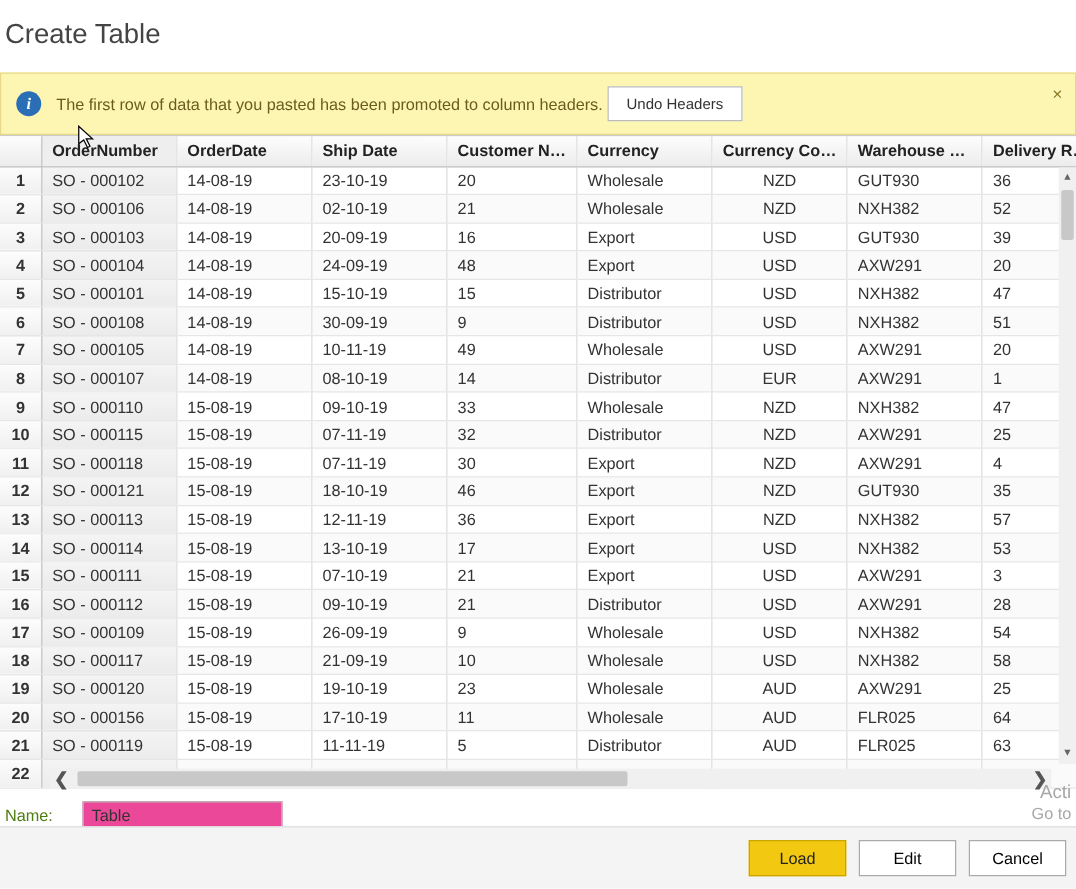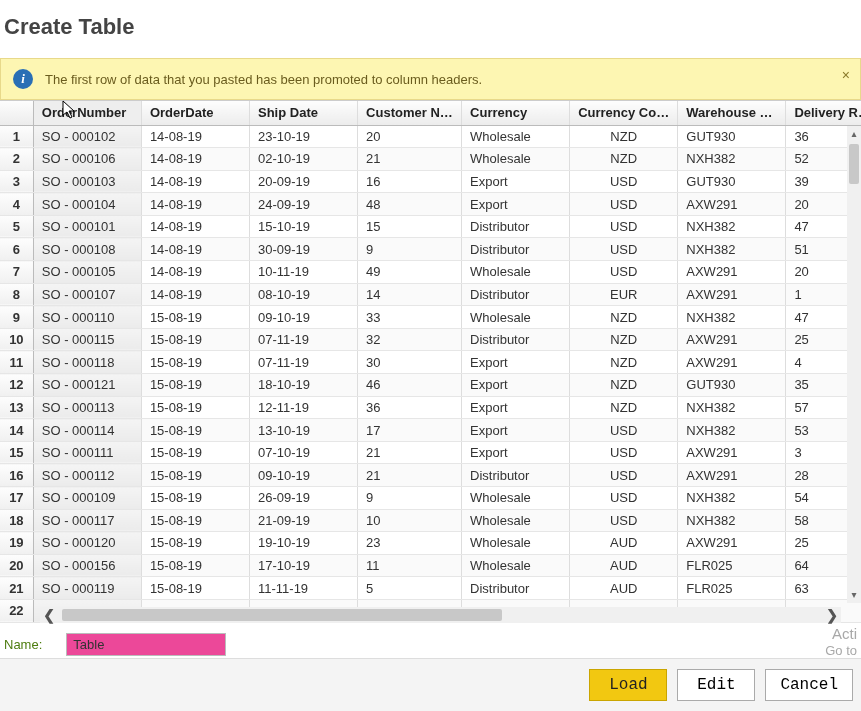--- a/index.html
+++ b/index.html
@@ -8,21 +8,21 @@
     font-size: 13px;
     color: #333;
     background: #fff;
     width: 861px;
     height: 711px;
     overflow: hidden;
     position: relative;
   }
   .title {
     font-size: 22px;
-    font-weight: 700;
+    font-weight: 400;
     color: #444;
     padding: 14px 4px 18px 4px;
   }
   .banner {
     background: #fdf6b2;
     border: 1px solid #e8d98a;
     display: flex;
     align-items: center;
     padding: 10px 12px;
     position: relative;
@@ -196,25 +196,24 @@
     padding: 10px 8px 10px 0;
     display:flex;
     justify-content:flex-end;
     gap:10px;
     background:#f4f4f4;
     border-top:1px solid #ddd;
   }
   .footer button {
     min-width:78px;
     padding:6px 14px;
-    font-size:16px;
+    font-size:13px;
     border:1px solid #aaa;
     background:#fff;
     cursor:pointer;
-    font-family:Liberation Mono, monospace;
   }
   .footer .primary {
     background:#f2c811;
     border-color:#caa500;
     color:#222;
   }
   .cursor {
     position:absolute;
     top:100px;
     left:62px;
@@ -224,20 +223,21 @@
   }
 </style>
 </head>
 <body>
 
 <div class="title">Create Table</div>
 
 <div class="banner">
   <span class="info-icon">i</span>
   <span class="banner-text">The first row of data that you pasted has been promoted to column headers.</span>
+  <button class="undo-btn">Undo Headers</button>
   <span class="banner-close">×</span>
 </div>
 
 <div class="grid-wrap">
   <table>
     <colgroup>
       <col class="rownum">
         <col class="col-ordernum">
         <col class="col-orderdate">
         <col class="col-shipdate">

